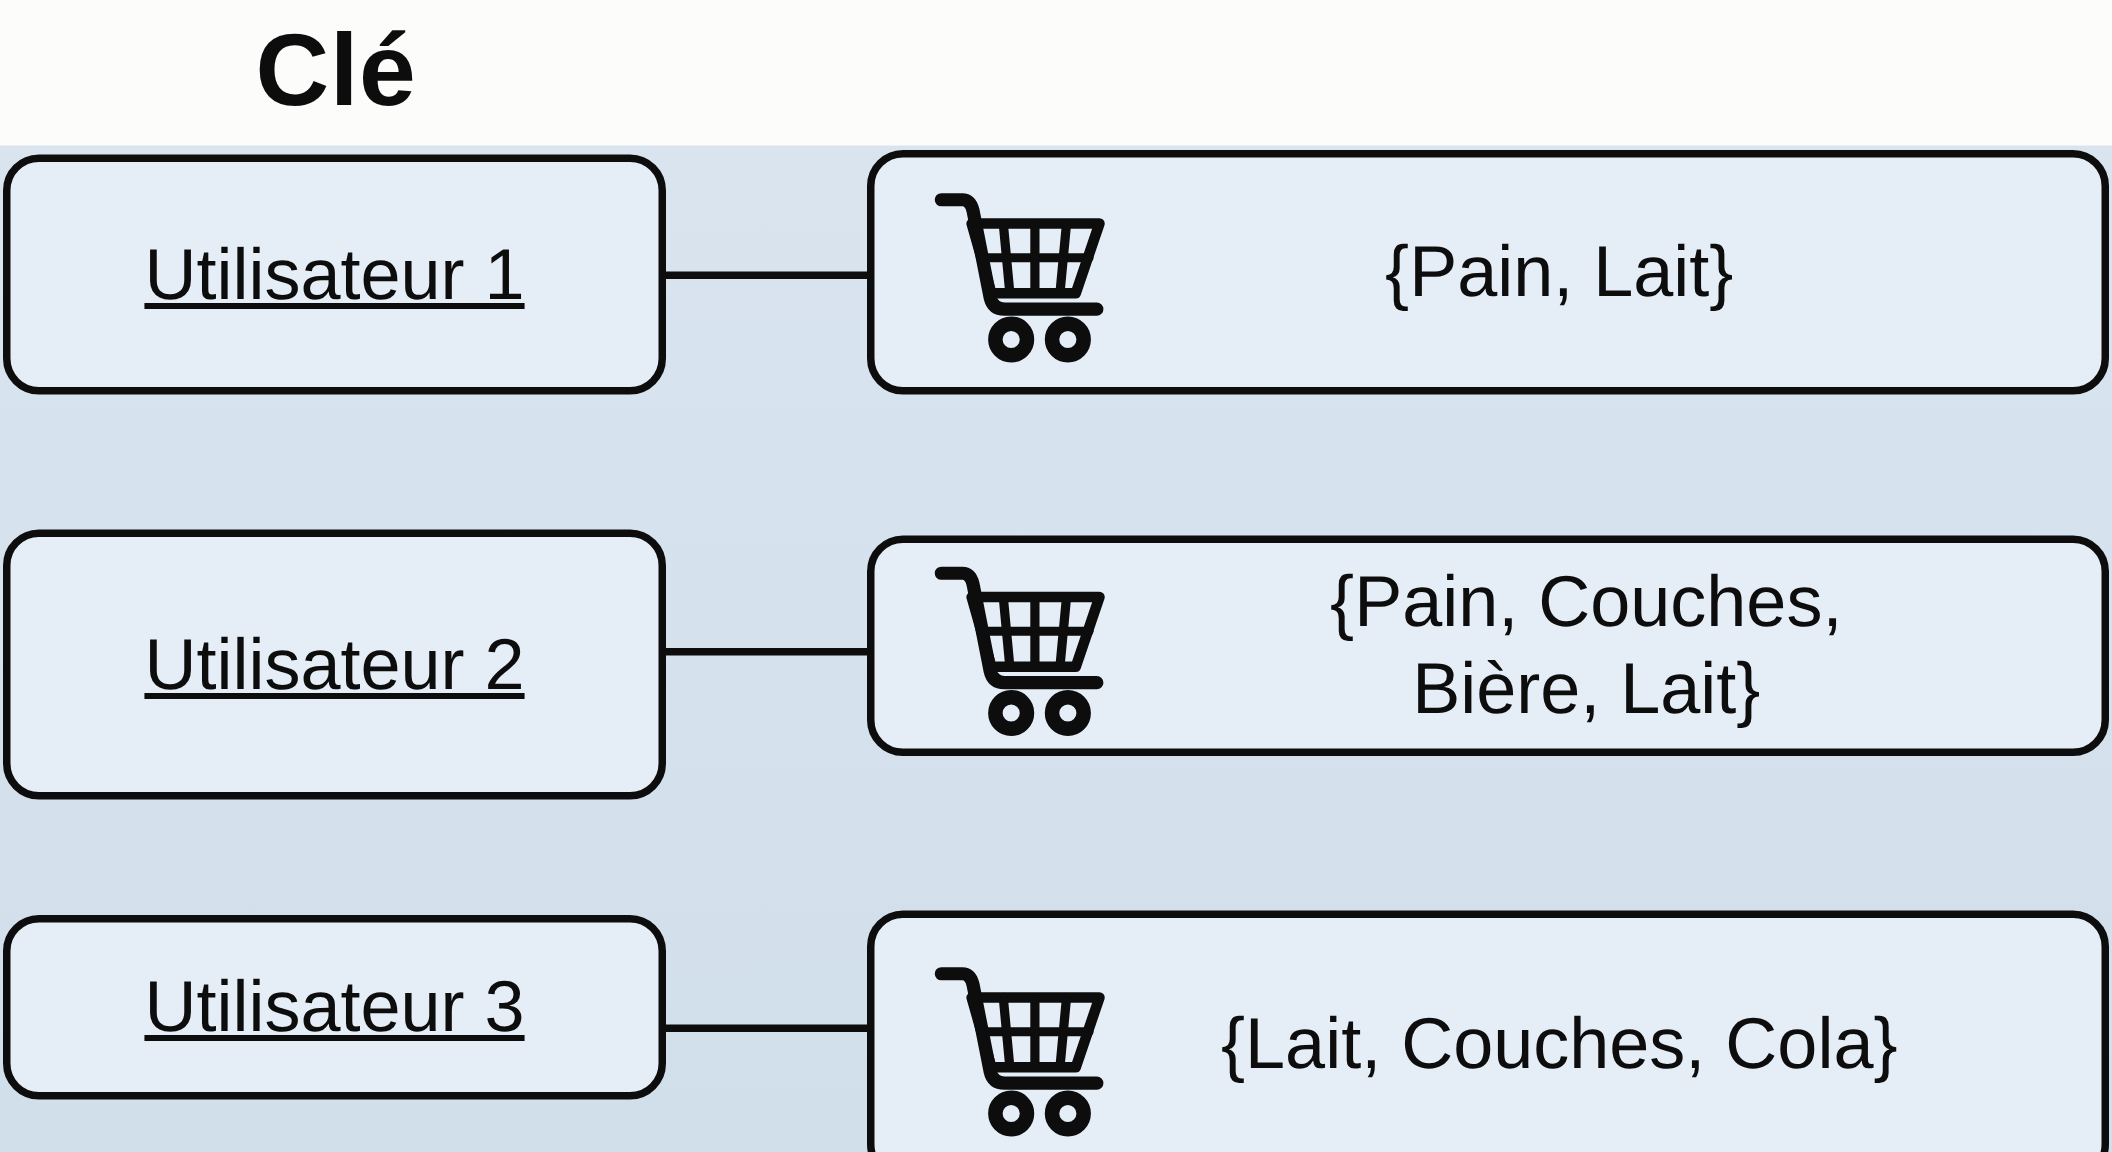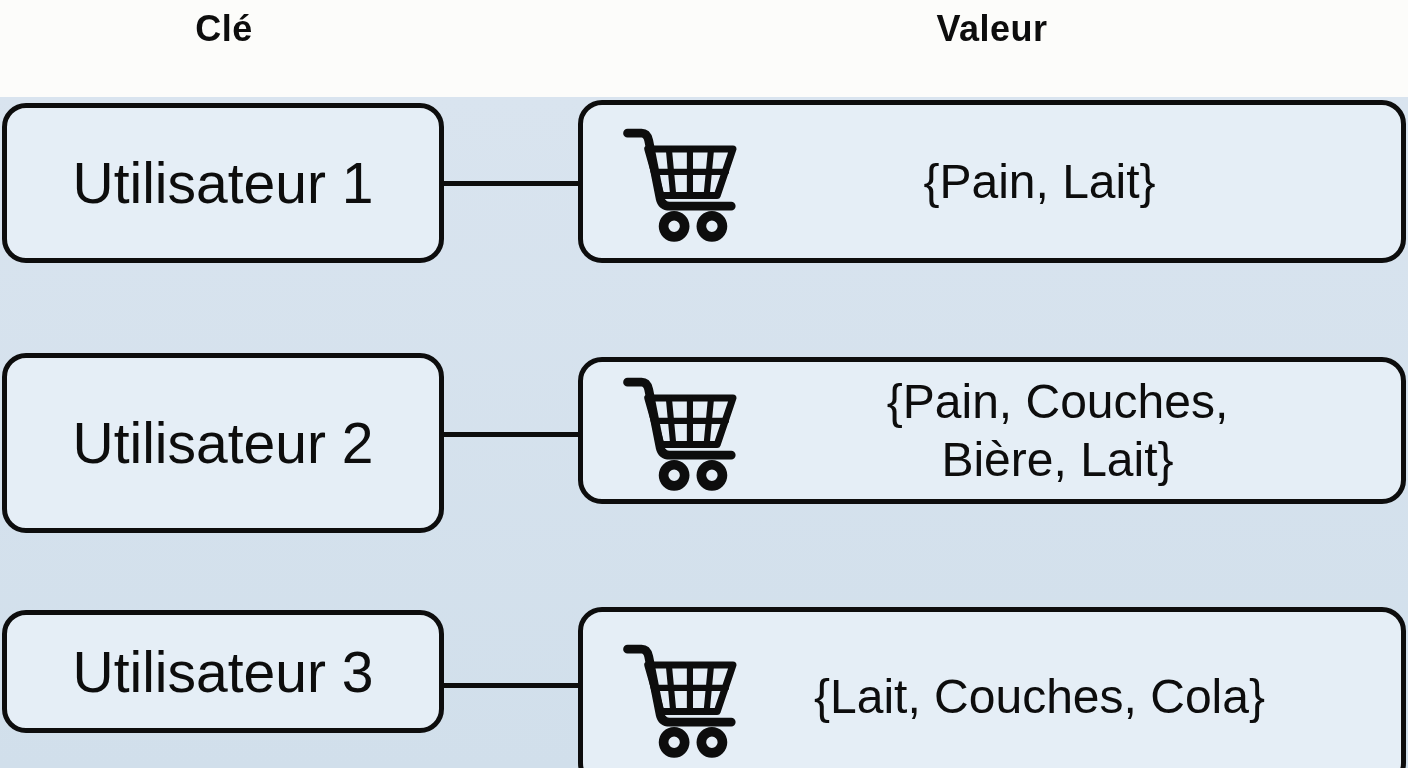--- a/index.html
+++ b/index.html
@@ -15,33 +15,33 @@
   .canvas{
     position:relative;width:1408px;height:768px;
     background:var(--background-top);
   }
   .blue-area{
     position:absolute;left:0;right:0;top:97px;bottom:0;
     background:linear-gradient(to bottom,var(--background) 0%,var(--background-bottom) 100%);
   }
   .header-label{
     position:absolute;top:8px;text-align:center;
-    font-size:36px;font-weight:bold;letter-spacing:0.5px;color:var(--ink);
+    font-size:68px;font-weight:bold;letter-spacing:0.5px;color:var(--ink);
   }
   .header-key{left:0;width:448px;}
   .header-value{left:578px;width:828px;}
   .node{
     position:absolute;
     background:var(--panel-fill);
     border:5px solid var(--ink);
     border-radius:24px;
     display:flex;align-items:center;
   }
   .key-node{left:2px;width:442px;justify-content:center;}
-  .key-node .key-label{font-size:57px;color:var(--ink);}
+  .key-node .key-label{font-size:48px;color:var(--ink);text-decoration:underline;}
   .value-node{left:578px;width:828px;padding-left:26px;}
   .cart{flex:0 0 auto;width:132px;height:123px;}
   .value-text{
     flex:1;text-align:center;padding-right:63px;
     font-size:48px;line-height:1.2;color:var(--ink);
   }
   .key-1{top:103px;height:160px;}
   .key-2{top:353px;height:180px;}
   .key-3{top:610px;height:123px;}
   .val-1{top:100px;height:163px;}
@@ -56,21 +56,20 @@
   .conn-3{top:683px;}
 </style>
 </head>
 <body>
 
 <div class="canvas">
 
   <div class="blue-area"></div>
 
   <div class="header-label header-key">Clé</div>
-  <div class="header-label header-value">Valeur</div>
 
   <div class="node key-node key-1">
     <span class="key-label">Utilisateur 1</span>
   </div>
   <div class="connector conn-1"></div>
   <div class="node value-node val-1">
     <svg class="cart" viewBox="0 0 150 140" aria-hidden="true">
       <g fill="none" stroke="#0d0d0d" stroke-linecap="round" stroke-linejoin="round">
         <path d="M21 15 H37 q6 0 8 8 l13 66 q2 9 11 9 h70" stroke-width="10"></path>
         <path d="M44 33 H141 L123 86 H59 Z" stroke-width="8"></path>

